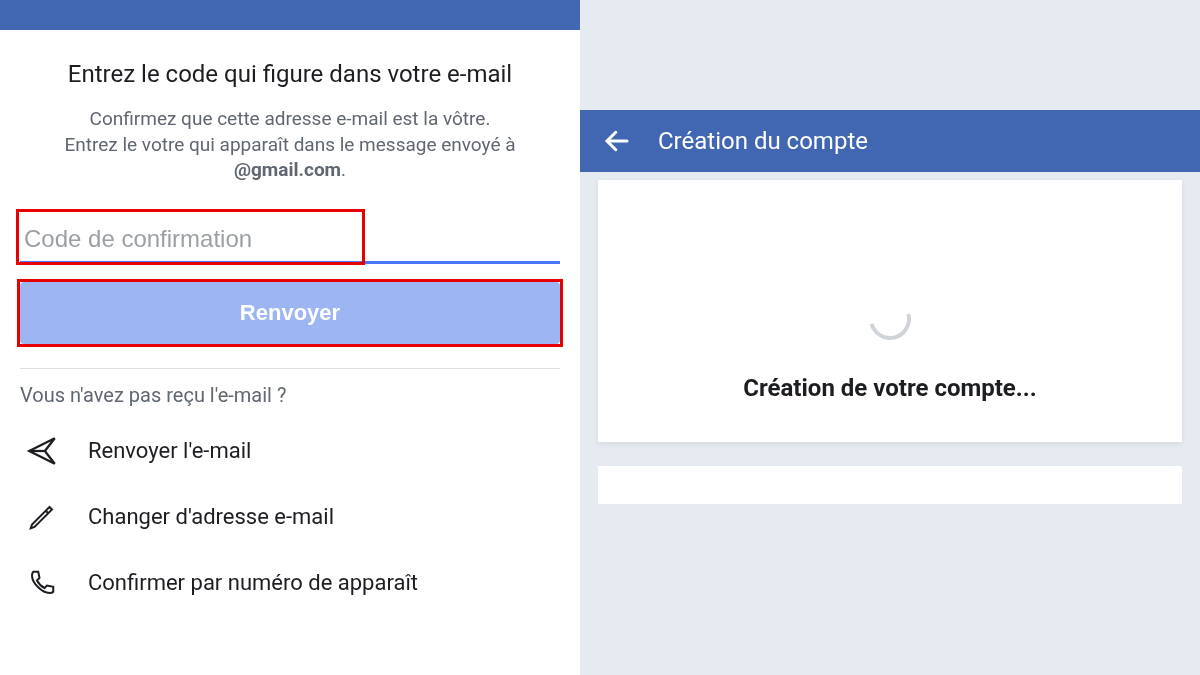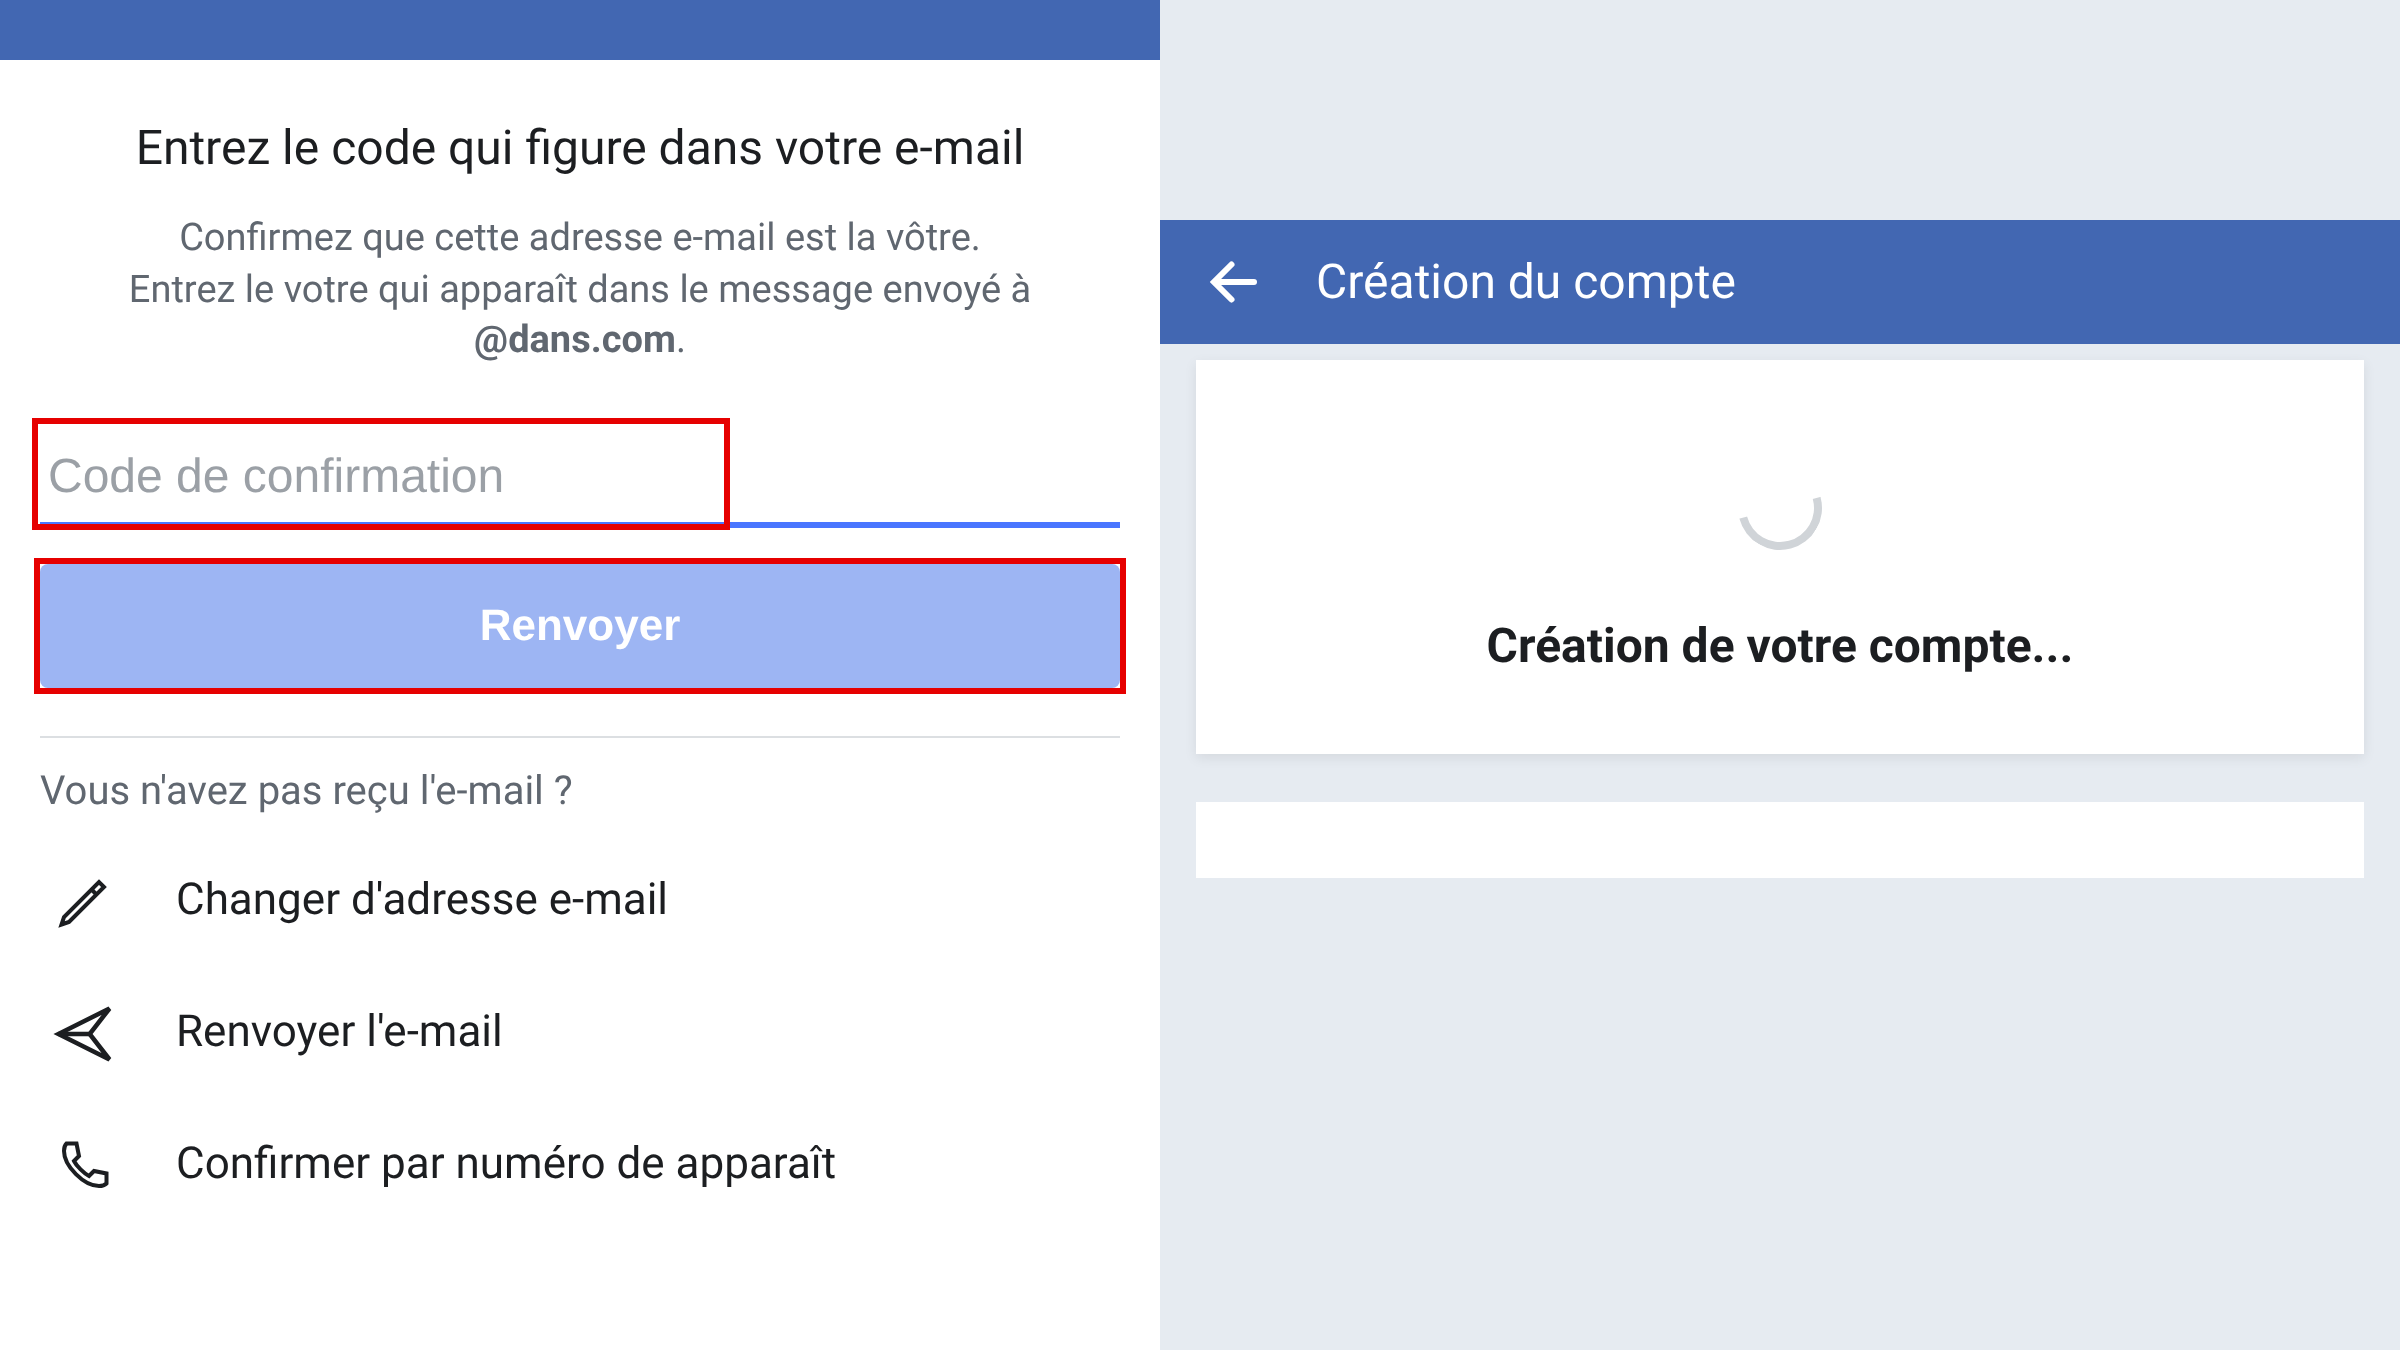--- a/index.html
+++ b/index.html
@@ -150,21 +150,21 @@
       align-items: center;
     }
     .right-title {
       color: #fff;
       font-size: 24px;
       font-weight: 400;
     }
     .creation-card {
       background: #fff;
       margin: 8px 18px 0 18px;
-      padding: 53px 30px 40px 30px;
+      padding: 118px 30px 40px 30px;
       display: flex;
       flex-direction: column;
       align-items: center;
       box-shadow: 0 2px 6px rgba(0,0,0,0.08);
     }
     .spinner {
       width: 42px;
       height: 42px;
       border: 4px solid #d0d4d8;
       border-top-color: transparent;
@@ -187,55 +187,55 @@
 </head>
 <body>
 
 <div class="left-panel">
   <div class="top-bar"></div>
   <div class="left-content">
     <h1 class="page-title">Entrez le code qui figure dans votre e-mail</h1>
     <div class="subtitle">
       <span>Confirmez que cette adresse e-mail est la vôtre.</span><br>
       <span>Entrez le votre qui apparaît dans le message envoyé à</span>
-      <span class="bold">@dans.com</span><span>.</span>
+      <span class="bold">@gmail.com</span><span>.</span>
     </div>
 
     <div class="input-wrap">
       <input type="text" class="code-input" placeholder="Code de confirmation" style="">
       <div class="highlight-box"></div>
     </div>
 
     <div class="confirm-wrap">
       <button class="confirm-btn">Renvoyer</button>
       <div class="confirm-highlight"></div>
     </div>
 
     <hr class="divider">
 
     <div class="help-label">Vous n'avez pas reçu l'e-mail ?</div>
+
+    <div class="option-row">
+      <span class="icon">
+        <svg width="34" height="34" viewBox="0 0 24 24" fill="none" stroke="#1c1e21" stroke-width="1.6">
+          <path d="M3 12 L21 3 L14 12 L21 21 Z" fill="none"></path>
+          <path d="M3 12 L14 12"></path>
+        </svg>
+      </span>
+      <span class="option-label">Renvoyer l'e-mail</span>
+    </div>
 
     <div class="option-row">
       <span class="icon">
         <svg width="30" height="30" viewBox="0 0 24 24" fill="none" stroke="#1c1e21" stroke-width="1.6">
           <path d="M3 21 L6 20 L20 6 L18 4 L4 18 Z"></path>
           <path d="M15 7 L17 9"></path>
         </svg>
       </span>
       <span class="option-label">Changer d'adresse e-mail</span>
-    </div>
-
-    <div class="option-row">
-      <span class="icon">
-        <svg width="34" height="34" viewBox="0 0 24 24" fill="none" stroke="#1c1e21" stroke-width="1.6">
-          <path d="M3 12 L21 3 L14 12 L21 21 Z" fill="none"></path>
-          <path d="M3 12 L14 12"></path>
-        </svg>
-      </span>
-      <span class="option-label">Renvoyer l'e-mail</span>
     </div>
 
     <div class="option-row" style="margin-bottom:0">
       <span class="icon">
         <svg width="30" height="30" viewBox="0 0 24 24" fill="none" stroke="#1c1e21" stroke-width="1.6">
           <path d="M5 3 C5 3 4 4 4 6 C4 12 12 20 18 20 C20 20 21 19 21 19 L21 15 L16 14 L14 16 C12 15 9 12 8 10 L10 8 L9 3 Z"></path>
         </svg>
       </span>
       <span class="option-label">Confirmer par numéro de apparaît</span>
     </div>

